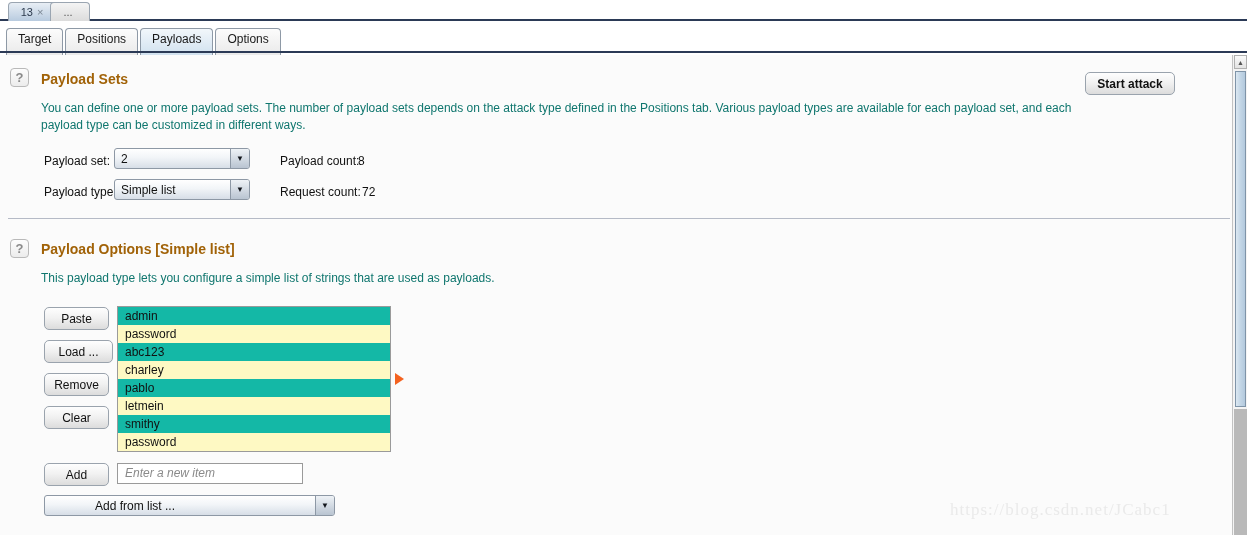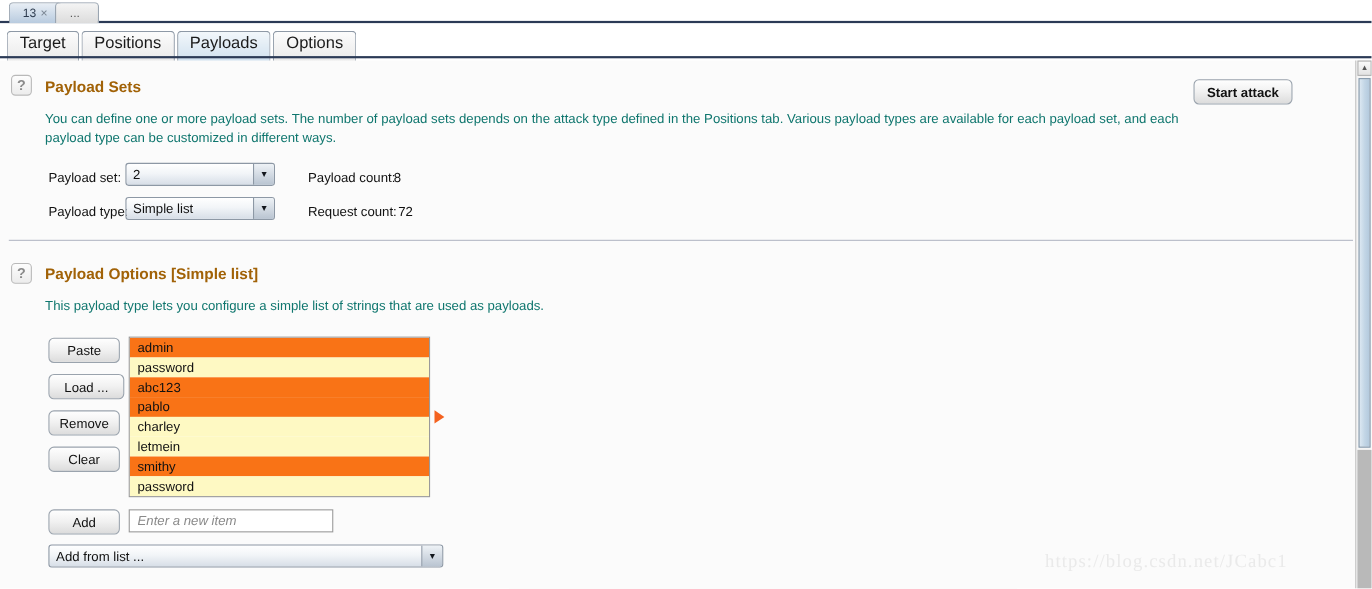--- a/index.html
+++ b/index.html
@@ -75,21 +75,21 @@
   }
   .itab {
     height: 38px;
     line-height: 21px;
     padding: 0 11px;
     box-sizing: border-box;
     border: 1px solid #8e99a6;
     border-bottom: none;
     border-radius: 4px 4px 0 0;
     background: linear-gradient(to bottom, #fcfcfc 0%, #e2e2e2 100%);
-    font-size: 15px;
+    font-size: 12px;
     color: #1a1a1a;
     margin-right: 2px;
     white-space: nowrap;
   }
   .itab.active {
     background: linear-gradient(to bottom, #f2f7fb 0%, #c3d8ea 100%);
   }
   .inner-underline {
     position: absolute;
     left: 0; top: 51px;
@@ -204,21 +204,21 @@
     border: 1px solid #9a9a9a;
     background: #ffffff;
     overflow: hidden;
   }
   .listrow {
     height: 18px;
     line-height: 18px;
     padding-left: 7px;
     font-size: 12px;
     color: #111;
-    background: #f97316;
+    background: #14b8a6;
     white-space: nowrap;
   }
   .listrow.alt { background: #fef9c3; }
 
   
   .textinput {
     position: absolute;
     box-sizing: border-box;
     border: 1px solid #9a9a9a;
     background: #ffffff;
@@ -341,33 +341,33 @@
 
   <div class="btn" style="left:44px; top:252px; width:65px; height:23px;">Paste</div>
   <div class="btn" style="left:44px; top:285px; width:69px; height:23px;">Load ...</div>
   <div class="btn" style="left:44px; top:318px; width:65px; height:23px;">Remove</div>
   <div class="btn" style="left:44px; top:351px; width:65px; height:23px;">Clear</div>
 
   <div class="listbox" style="left:117px; top:251px; width:274px; height:146px;">
     <div class="listrow">admin</div>
     <div class="listrow alt">password</div>
     <div class="listrow">abc123</div>
+    <div class="listrow alt">charley</div>
     <div class="listrow">pablo</div>
-    <div class="listrow alt">charley</div>
     <div class="listrow alt">letmein</div>
     <div class="listrow">smithy</div>
     <div class="listrow alt">password</div>
   </div>
 
   <div class="pointer-tri" style="left:395px; top:318px;"></div>
 
   <div class="btn" style="left:44px; top:408px; width:65px; height:23px;">Add</div>
   <div class="textinput" style="left:117px; top:408px; width:186px;">Enter a new item</div>
 
-  <div class="combo" style="left:44px; top:440px; width:359px;">
+  <div class="combo" style="left:44px; top:440px; width:291px;padding-left:44px;">
     <span class="cval">Add from list ...</span>
     <span class="carrow">▼</span>
   </div>
 
   <div class="watermark" style="left:950px; top:445px;">https://blog.csdn.net/JCabc1</div>
 </div>
 
 <div class="vscroll">
   <div class="track-top">▲</div>
   <div class="thumb"></div>

